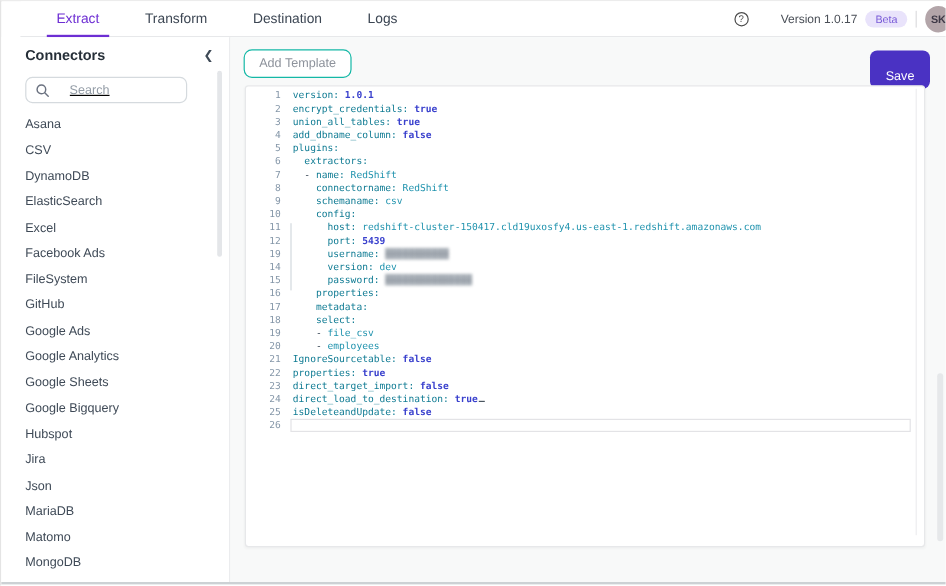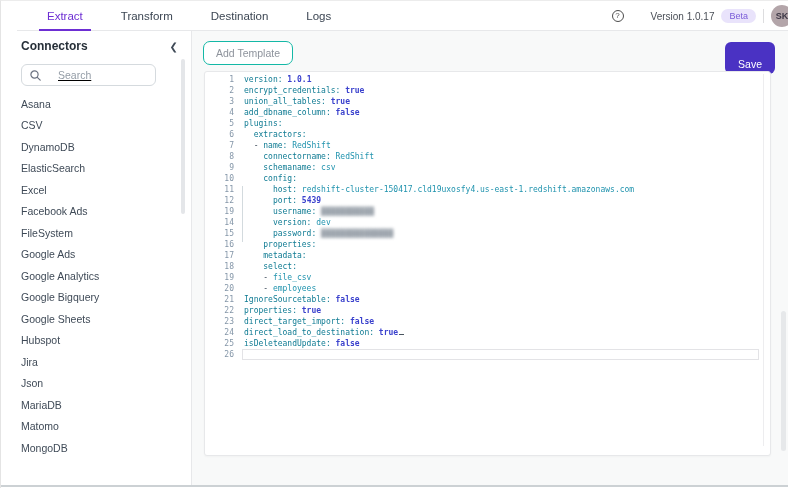--- a/index.html
+++ b/index.html
@@ -122,24 +122,25 @@
       <input type="text" placeholder="Search" style="">
     </div>
     <div class="connector-list">
         <div class="connector-item">Asana</div>
         <div class="connector-item">CSV</div>
         <div class="connector-item">DynamoDB</div>
         <div class="connector-item">ElasticSearch</div>
         <div class="connector-item">Excel</div>
         <div class="connector-item">Facebook Ads</div>
         <div class="connector-item">FileSystem</div>
+        <div class="connector-item">GitHub</div>
         <div class="connector-item">Google Ads</div>
         <div class="connector-item">Google Analytics</div>
+        <div class="connector-item">Google Sheets</div>
         <div class="connector-item">Google Bigquery</div>
-        <div class="connector-item">Google Sheets</div>
         <div class="connector-item">Hubspot</div>
         <div class="connector-item">Jira</div>
         <div class="connector-item">Json</div>
         <div class="connector-item">MariaDB</div>
         <div class="connector-item">Matomo</div>
         <div class="connector-item">MongoDB</div>
       </div>
     <div class="sidebar-scrollthumb"></div>
   </div>
 

